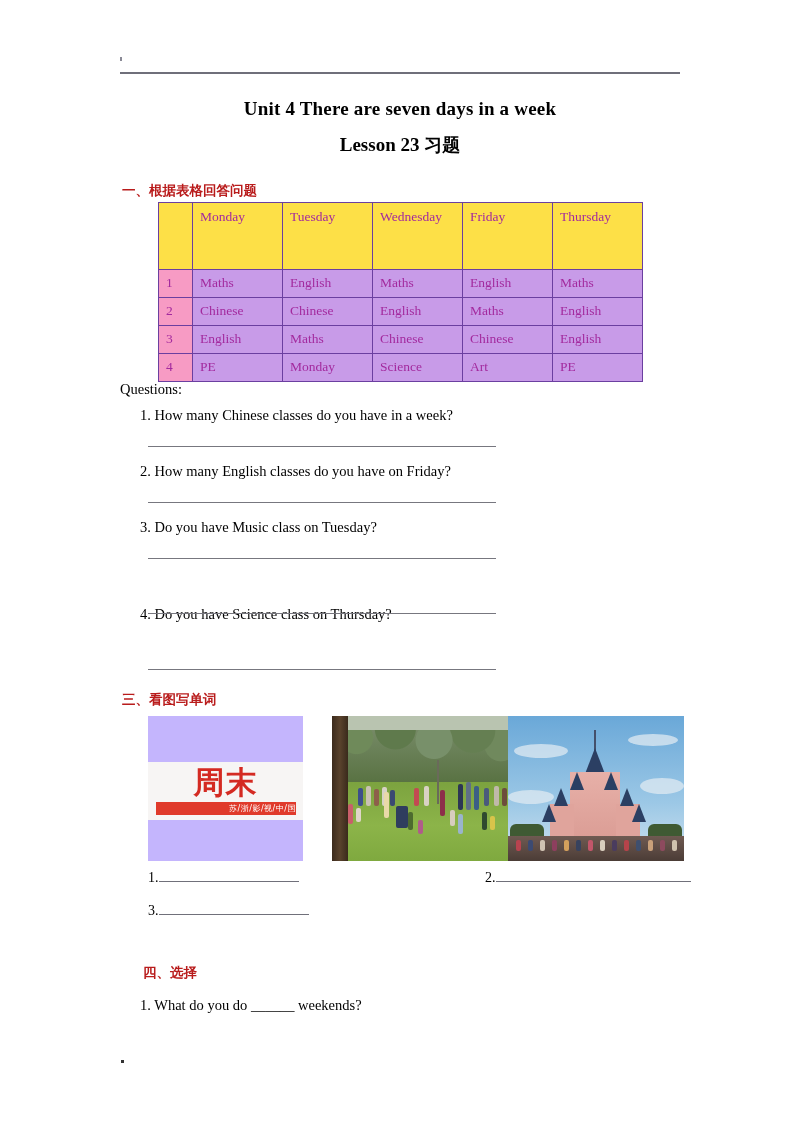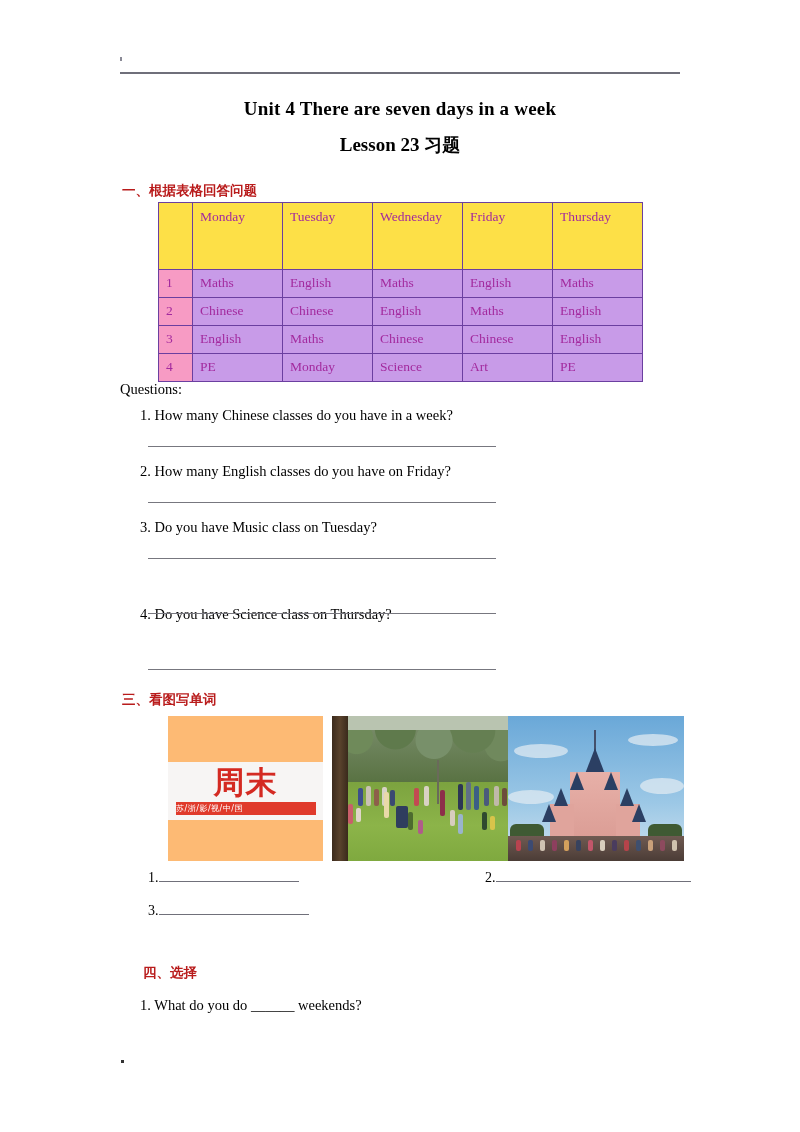--- a/index.html
+++ b/index.html
@@ -144,24 +144,24 @@
   #q3-text { top: 519px; } #q3-rule { top: 558px; }
   #q4-text { top: 606px; } #q4-rule { top: 613px; }
   #q5-text { top: 630px; } #q5-rule { top: 669px; }
   
   .pic {
     position: absolute;
     top: 716px;
     overflow: hidden;
   }
   #pic-1 {
-    left: 168px;
+    left: 148px;
     width: 155px;
     height: 145px;
-    background: #fdba74;
+    background: #c4b5fd;
   }
   #pic-2 {
     left: 332px;
     width: 176px;
     height: 145px;
     background: #5d7a43;
   }
   #pic-3 {
     left: 508px;
     width: 176px;
@@ -192,21 +192,21 @@
   .logo-sub {
     position: absolute;
     left: 8px; top: 40px;
     width: 140px;
     height: 13px;
     background: #e03a2b;
     color: #ffffff;
     font-family: "DejaVu Sans", "Liberation Sans", sans-serif;
     font-size: 8px;
     line-height: 13px;
-    text-align: left;
+    text-align: right;
     letter-spacing: 0.5px;
     white-space: nowrap;
     overflow: hidden;
   }
   
   .park-sky  { position:absolute; left:0; top:0; width:176px; height:14px; background:#b9c4b0; }
   .park-trees{ position:absolute; left:0; top:0; width:176px; height:72px;
                background:
                  radial-gradient(circle at 14% 30%, #6f8a5a 0 16px, transparent 17px),
                  radial-gradient(circle at 36% 18%, #5f7a4c 0 20px, transparent 21px),

